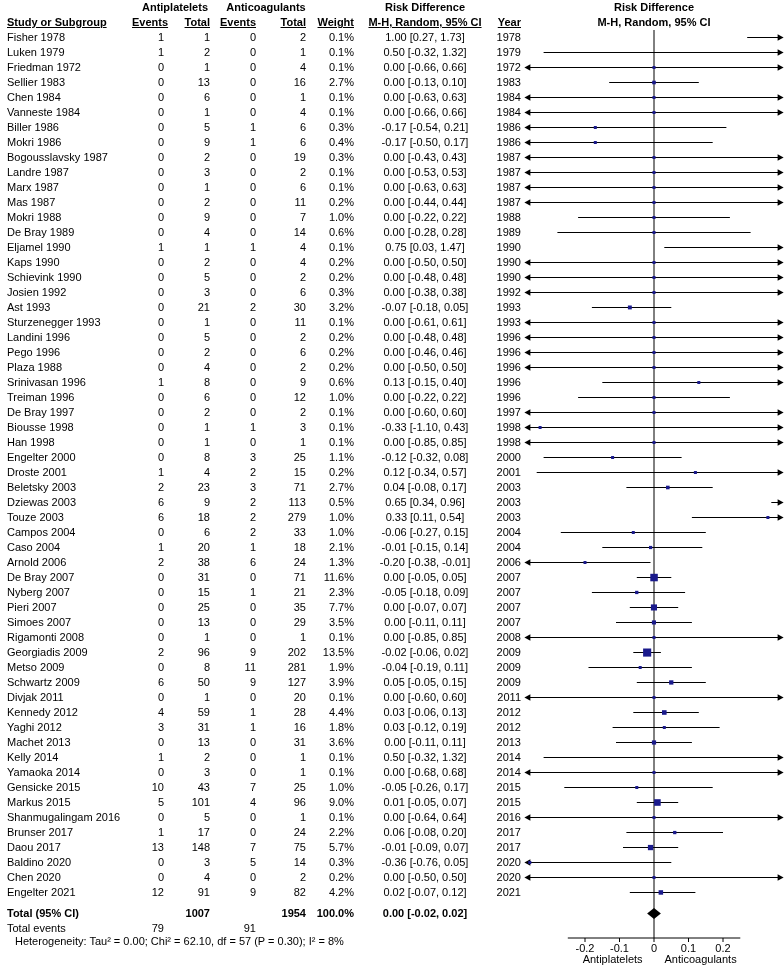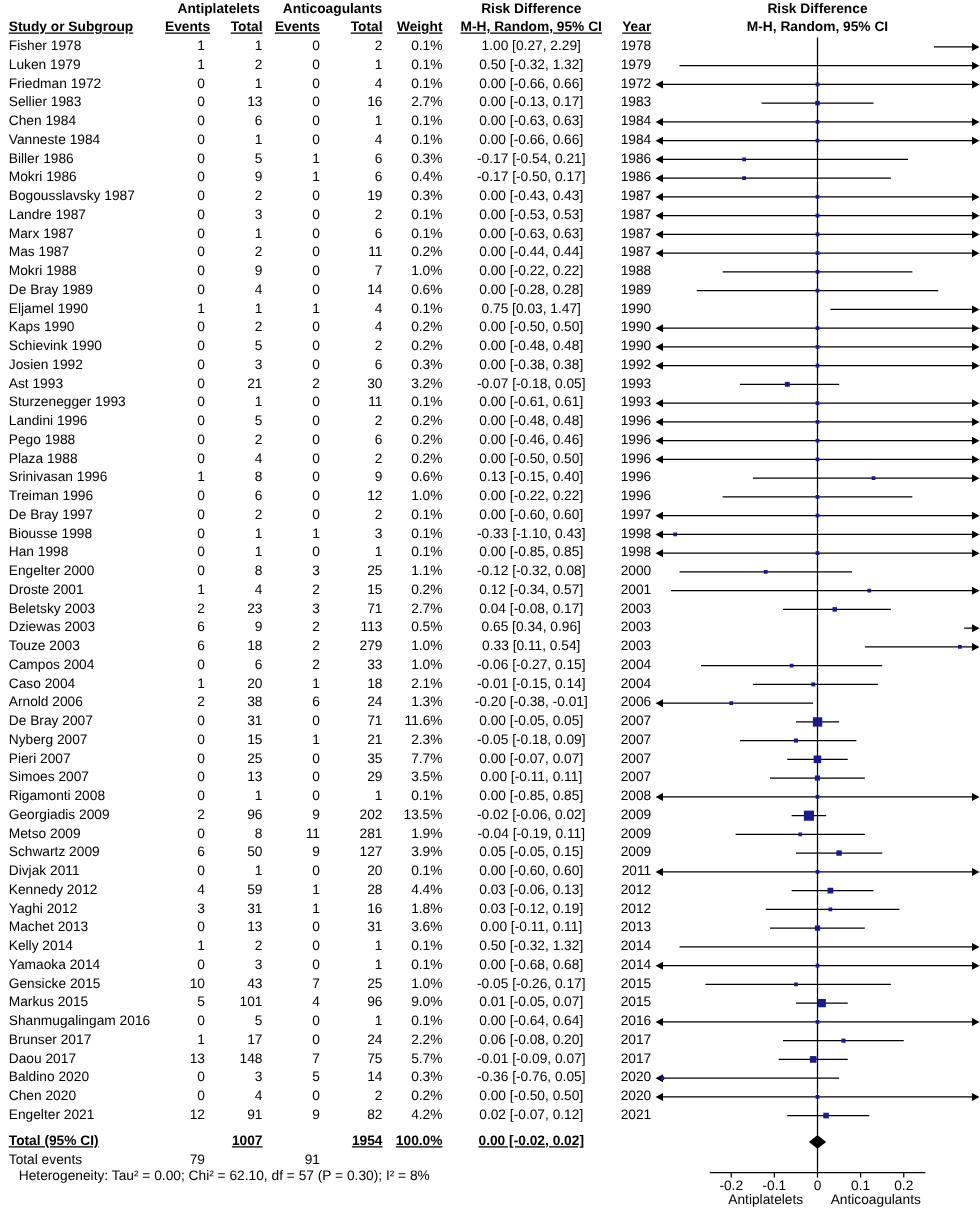--- a/index.html
+++ b/index.html
@@ -23,21 +23,21 @@
     grid-template-columns:132px 40px 46px 46px 50px 48px 126px 36px;
     height:15px; line-height:15px;
   }
   .hrow { font-weight:bold;text-decoration:underline; }
   .cell { white-space:nowrap; overflow:hidden; }
   .study { text-align:left; padding-left:7px; }
   .num   { text-align:right; padding-right:8px; }
   .ci    { text-align:center; }
   .year  { text-align:right; padding-right:3px; }
   .ctr   { text-align:center; }
-  .bold  { font-weight:bold;text-decoration:underline; }
+  .bold  { font-weight:bold; }
 
   .gap { height:6px; }
   .frow-events { height:14px; line-height:14px; }
   .noteline { height:13px; line-height:13px; padding-left:15px; white-space:nowrap; }
 
   .plot-head {
     position:absolute; left:524px; top:0; width:260px;
     text-align:center; font-weight:bold;
   }
   .plot-head div { height:15px; line-height:15px; }
@@ -73,21 +73,21 @@
     </div>
 
     <div id="rows">
         <div class="row">
           <div class="cell study">Fisher 1978</div>
           <div class="cell num">1</div>
           <div class="cell num">1</div>
           <div class="cell num">0</div>
           <div class="cell num">2</div>
           <div class="cell num">0.1%</div>
-          <div class="cell ci">1.00 [0.27, 2.29]</div>
+          <div class="cell ci">1.00 [0.27, 1.73]</div>
           <div class="cell year">1978</div>
         </div>
         <div class="row">
           <div class="cell study">Luken 1979</div>
           <div class="cell num">1</div>
           <div class="cell num">2</div>
           <div class="cell num">0</div>
           <div class="cell num">1</div>
           <div class="cell num">0.1%</div>
           <div class="cell ci">0.50 [-0.32, 1.32]</div>
@@ -103,21 +103,21 @@
           <div class="cell ci">0.00 [-0.66, 0.66]</div>
           <div class="cell year">1972</div>
         </div>
         <div class="row">
           <div class="cell study">Sellier 1983</div>
           <div class="cell num">0</div>
           <div class="cell num">13</div>
           <div class="cell num">0</div>
           <div class="cell num">16</div>
           <div class="cell num">2.7%</div>
-          <div class="cell ci">0.00 [-0.13, 0.17]</div>
+          <div class="cell ci">0.00 [-0.13, 0.10]</div>
           <div class="cell year">1983</div>
         </div>
         <div class="row">
           <div class="cell study">Chen 1984</div>
           <div class="cell num">0</div>
           <div class="cell num">6</div>
           <div class="cell num">0</div>
           <div class="cell num">1</div>
           <div class="cell num">0.1%</div>
           <div class="cell ci">0.00 [-0.63, 0.63]</div>
@@ -277,21 +277,21 @@
           <div class="cell study">Landini 1996</div>
           <div class="cell num">0</div>
           <div class="cell num">5</div>
           <div class="cell num">0</div>
           <div class="cell num">2</div>
           <div class="cell num">0.2%</div>
           <div class="cell ci">0.00 [-0.48, 0.48]</div>
           <div class="cell year">1996</div>
         </div>
         <div class="row">
-          <div class="cell study">Pego 1988</div>
+          <div class="cell study">Pego 1996</div>
           <div class="cell num">0</div>
           <div class="cell num">2</div>
           <div class="cell num">0</div>
           <div class="cell num">6</div>
           <div class="cell num">0.2%</div>
           <div class="cell ci">0.00 [-0.46, 0.46]</div>
           <div class="cell year">1996</div>
         </div>
         <div class="row">
           <div class="cell study">Plaza 1988</div>

